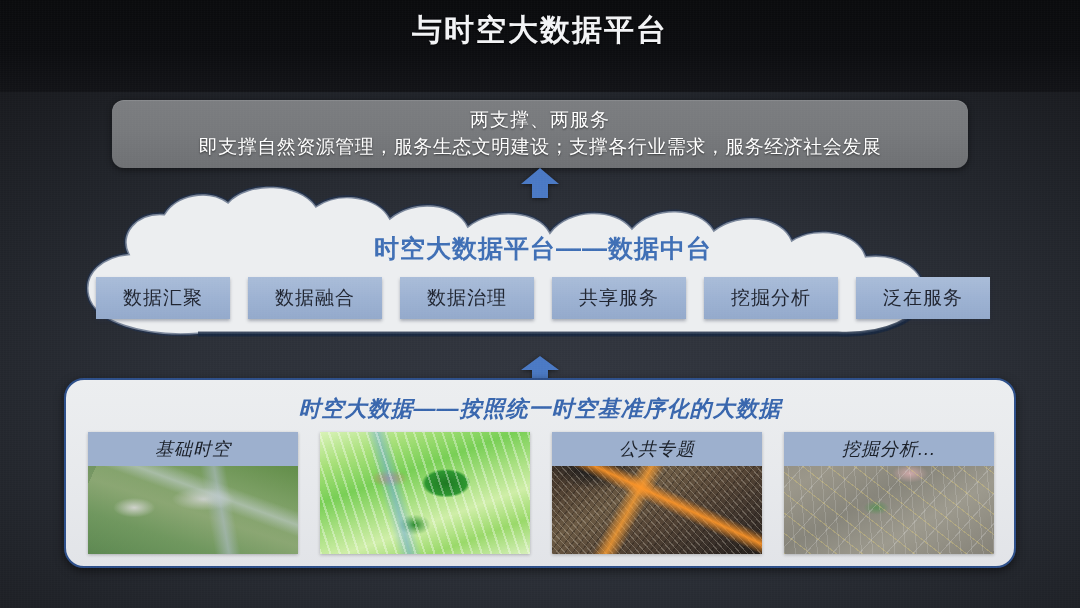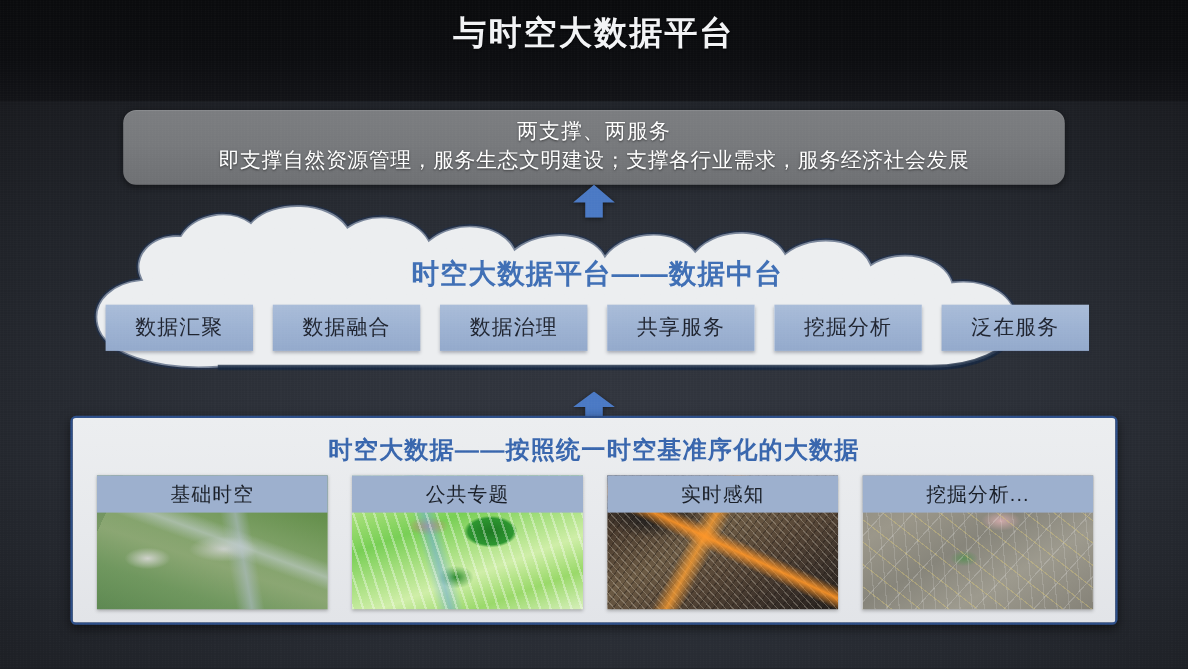--- a/index.html
+++ b/index.html
@@ -71,25 +71,26 @@
     width:134px;height:42px;
     background:linear-gradient(180deg,#a9bcd8 0%,#9db2d2 50%,#93a9cb 100%);
     color:#1f2430;font-size:19px;letter-spacing:1px;
     display:flex;align-items:center;justify-content:center;
     box-shadow:0 2px 3px rgba(40,50,70,.35);
   }
 
   
   .panel{
     position:absolute;left:64px;top:378px;width:952px;height:190px;
-    border-radius:5px;
+    border-radius:20px;
     background:linear-gradient(180deg,#eceef0 0%,#e7e9ec 55%,#e2e4e8 100%);
     border:2px solid #2d4f8a;
     box-shadow:0 3px 10px rgba(0,0,0,.5);
     box-sizing:border-box;
+    font-style:italic;
   }
   .panel-title{
     position:absolute;left:0;top:14px;width:948px;text-align:center;
     color:#3866ad;font-size:22px;font-weight:bold;letter-spacing:1px;
   }
   .cards{
     position:absolute;left:22px;top:52px;width:906px;height:122px;
     display:flex;justify-content:space-between;
   }
   .card{
@@ -251,26 +252,25 @@
     <div class="panel-title">时空大数据——按照统一时空基准序化的大数据</div>
     <div class="cards">
 
       <div class="card">
         <div class="card-img img-satellite"></div>
         <div class="card-label">基础时空</div>
       </div>
 
       <div class="card">
         <div class="card-img img-thematic"></div>
+      </div>
+
+      <div class="card">
+        <div class="card-img img-night"></div>
         <div class="card-label">公共专题</div>
-      </div>
-
-      <div class="card">
-        <div class="card-img img-night"></div>
-        <div class="card-label">实时感知</div>
       </div>
 
       <div class="card">
         <div class="card-img img-gray"></div>
         <div class="card-label">挖掘分析...</div>
       </div>
 
     </div>
   </div>
 

